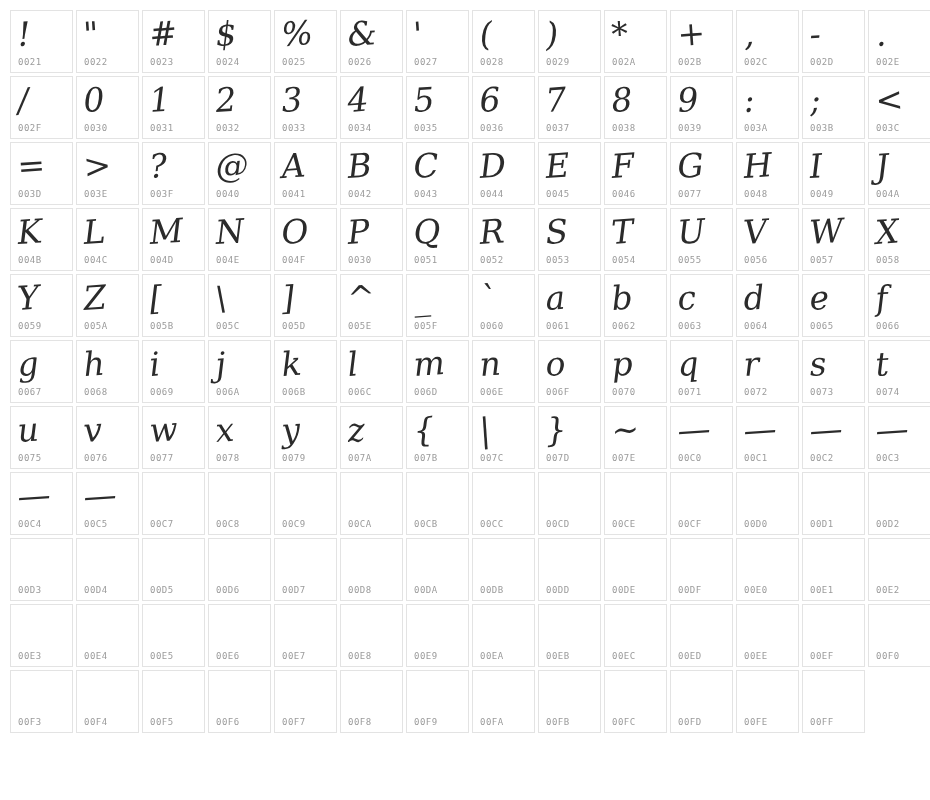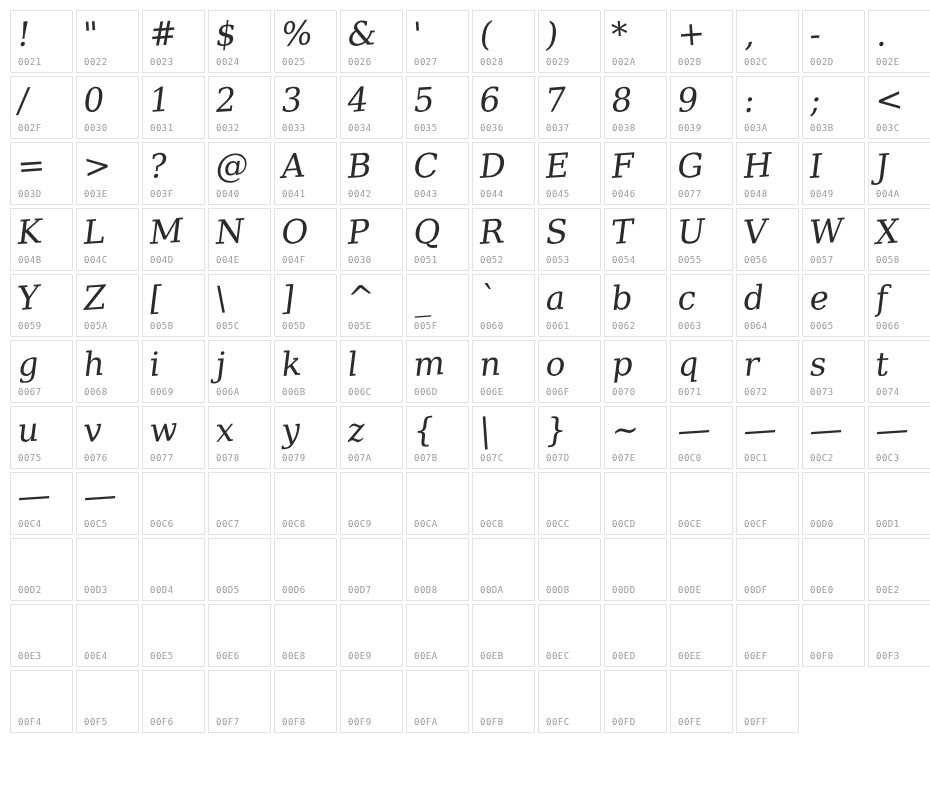--- a/index.html
+++ b/index.html
@@ -457,24 +457,20 @@
       <div class="cell">
         <span class="glyph">—</span>
         <span class="code">00C4</span>
       </div>
       <div class="cell">
         <span class="glyph">—</span>
         <span class="code">00C5</span>
       </div>
       <div class="cell">
         <span class="glyph"></span>
-        <span class="code">00C6</span>
-      </div>
-      <div class="cell">
-        <span class="glyph"></span>
         <span class="code">00C7</span>
       </div>
       <div class="cell">
         <span class="glyph"></span>
         <span class="code">00C8</span>
       </div>
       <div class="cell">
         <span class="glyph"></span>
         <span class="code">00C9</span>
       </div>
@@ -557,37 +553,45 @@
       <div class="cell">
         <span class="glyph"></span>
         <span class="code">00DF</span>
       </div>
       <div class="cell">
         <span class="glyph"></span>
         <span class="code">00E0</span>
       </div>
       <div class="cell">
         <span class="glyph"></span>
+        <span class="code">00E1</span>
+      </div>
+      <div class="cell">
+        <span class="glyph"></span>
         <span class="code">00E2</span>
       </div>
       <div class="cell">
         <span class="glyph"></span>
         <span class="code">00E3</span>
       </div>
       <div class="cell">
         <span class="glyph"></span>
         <span class="code">00E4</span>
       </div>
       <div class="cell">
         <span class="glyph"></span>
         <span class="code">00E5</span>
       </div>
       <div class="cell">
         <span class="glyph"></span>
         <span class="code">00E6</span>
+      </div>
+      <div class="cell">
+        <span class="glyph"></span>
+        <span class="code">00E7</span>
       </div>
       <div class="cell">
         <span class="glyph"></span>
         <span class="code">00E8</span>
       </div>
       <div class="cell">
         <span class="glyph"></span>
         <span class="code">00E9</span>
       </div>
       <div class="cell">

